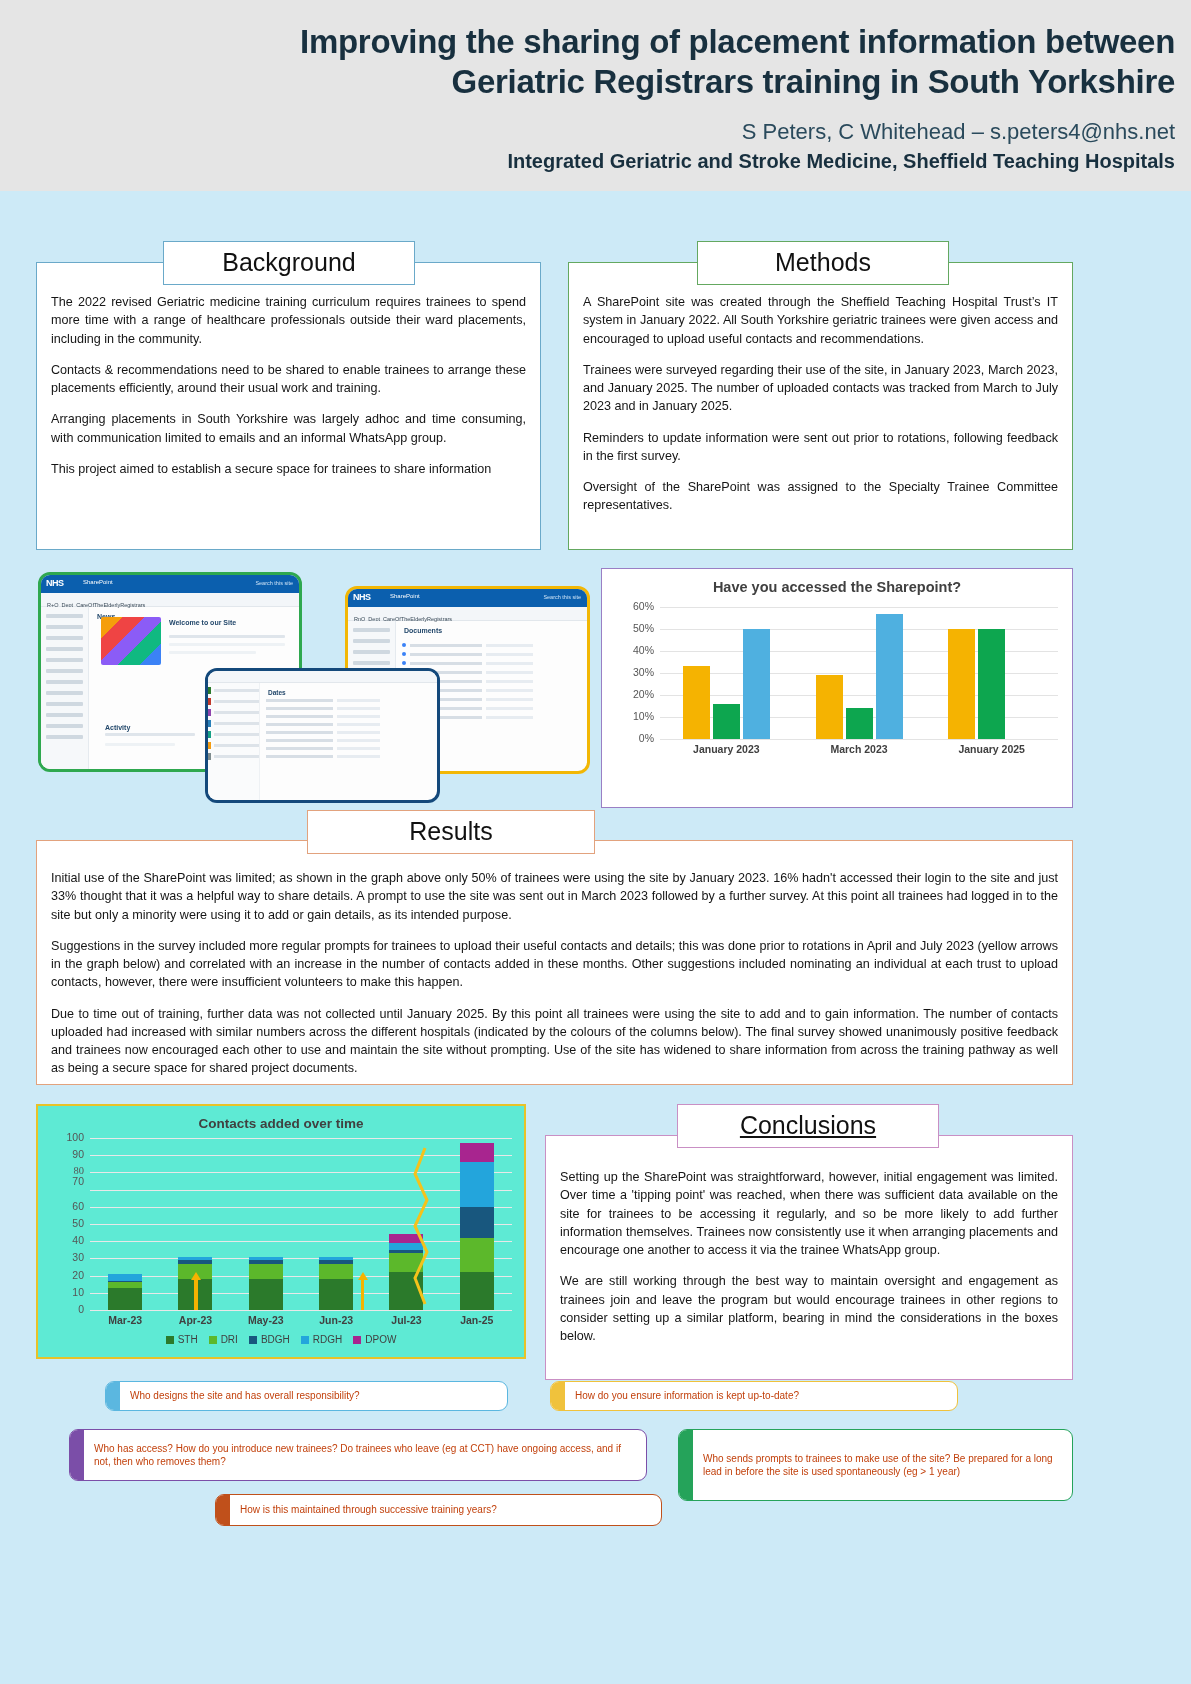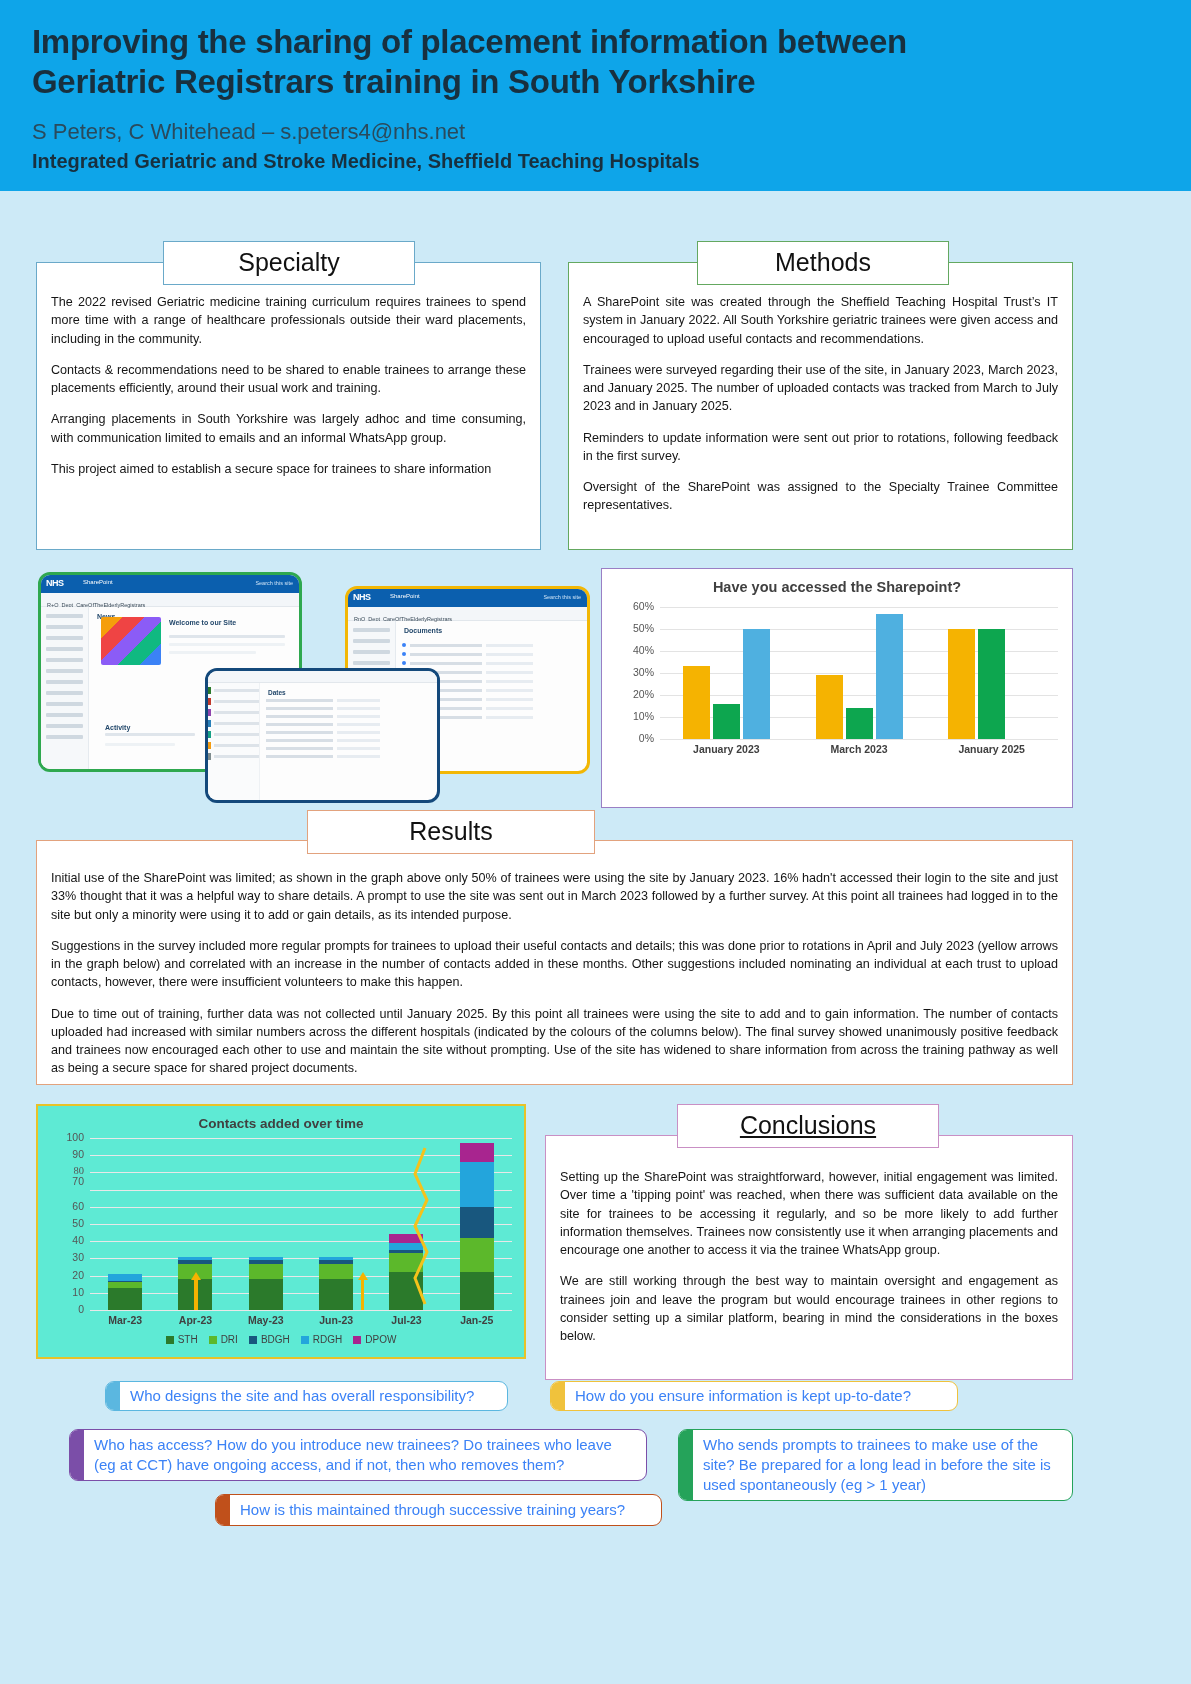--- a/index.html
+++ b/index.html
@@ -7,23 +7,23 @@
   body {
     width:1191px; height:1684px;
     background:#cdeaf7;
     font-family:"Liberation Sans", sans-serif;
     color:#1a1a1a;
     position:relative;
     overflow:hidden;
   }
   
   .header {
-    background:#0ea5e9;
-    padding:22px 32px 18px;
-    text-align:left;
+    background:#e5e5e5;
+    padding:22px 16px 18px;
+    text-align:right;
   }
   .title {
     font-size:33px; font-weight:bold; line-height:1.22;
     color:#18303f; letter-spacing:-0.3px;
   }
   .authors {
     margin-top:16px; font-size:22px; color:#2a4a5c; font-weight:400;
   }
   .affil {
     margin-top:5px; font-size:20px; color:#18303f; font-weight:bold;
@@ -143,21 +143,21 @@
   .arrow .stem { width:3.5px; height:30px; background:#f5b301; margin:0 auto; }
   .arrow .head { width:0; height:0; border-left:5.5px solid transparent; border-right:5.5px solid transparent; border-bottom:8px solid #f5b301; margin:0 auto; }
   .squiggle { position:absolute; top:8px; bottom:6px; width:24px; }
 
   
   .qbox {
     position:absolute; background:#fff;
     border-radius:9px; display:flex; align-items:stretch; overflow:hidden;
   }
   .qbox .bar { width:14px; flex:0 0 14px; }
-  .qbox .txt { padding:7px 11px 7px 10px; font-size:15px; line-height:1.32; color:#3b82f6; display:flex; align-items:center; }
+  .qbox .txt { padding:7px 11px 7px 10px; font-size:10px; line-height:1.32; color:#c2410c; display:flex; align-items:center; }
   #q1 { left:105px; top:1381px; width:403px; height:30px; border:1.5px solid #5bb7e0; }
   #q2 { left:550px; top:1381px; width:408px; height:30px; border:1.5px solid #f0c23c; }
   #q3 { left:69px; top:1429px; width:578px; height:52px; border:1.5px solid #7b4ea8; }
   #q4 { left:678px; top:1429px; width:395px; height:72px; border:1.5px solid #25a35a; }
   #q5 { left:215px; top:1494px; width:447px; height:32px; border:1.5px solid #c0501b; }
 </style>
 </head>
 <body>
 
 <div class="header">
@@ -170,21 +170,21 @@
 </div>
 
 <div class="panel" id="bg-panel">
   <div class="ptext" id="bg-body">
     <p>The 2022 revised Geriatric medicine training curriculum requires trainees to spend more time with a range of healthcare professionals outside their ward placements, including in the community.</p>
     <p>Contacts &amp; recommendations need to be shared to enable trainees to arrange these placements efficiently, around their usual work and training.</p>
     <p>Arranging placements in South Yorkshire was largely adhoc and time consuming, with communication limited to emails and an informal WhatsApp group.</p>
     <p>This project aimed to establish a secure space for trainees to share information</p>
   </div>
 </div>
-<div class="panel-title" id="bg-title">Specialty</div>
+<div class="panel-title" id="bg-title">Background</div>
 
 <div class="panel" id="me-panel">
   <div class="ptext" id="me-body">
     <p>A SharePoint site was created through the Sheffield Teaching Hospital Trust’s IT system in January 2022. All South Yorkshire geriatric trainees were given access and encouraged to upload useful contacts and recommendations.</p>
     <p>Trainees were surveyed regarding their use of the site, in January 2023, March 2023, and January 2025. The number of uploaded contacts was tracked from March to July 2023 and in January 2025.</p>
     <p>Reminders to update information were sent out prior to rotations, following feedback in the first survey.</p>
     <p>Oversight of the SharePoint was assigned to the Specialty Trainee Committee representatives.</p>
   </div>
 </div>
 <div class="panel-title" id="me-title">Methods</div>

